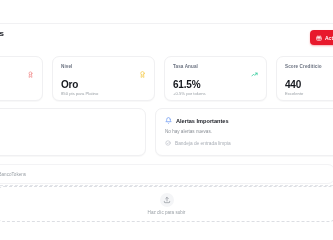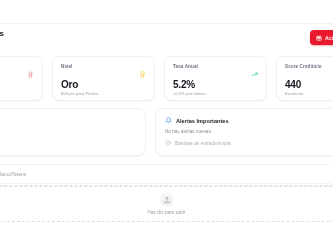--- a/index.html
+++ b/index.html
@@ -179,21 +179,21 @@
     <div class="stat-card">
       <div class="stat-head">
         <span class="stat-label">Tasa Anual</span>
         <span class="stat-icon">
           <svg viewBox="0 0 24 24" fill="none" stroke="#2ecc9b" stroke-width="2.6" stroke-linecap="round" stroke-linejoin="round">
             <path d="M3 17l6-6 4 4 8-8"></path>
             <path d="M15 7h6v6"></path>
           </svg>
         </span>
       </div>
-      <div class="stat-value">5.2%</div>
+      <div class="stat-value">61.5%</div>
       <div class="stat-meta">+0.5% por tokens</div>
     </div>
 
     <div class="stat-card">
       <div class="stat-head">
         <span class="stat-label">Score Crediticio</span>
 
       </div>
       <div class="stat-value">440</div>
       <div class="stat-meta">Excelente</div>

